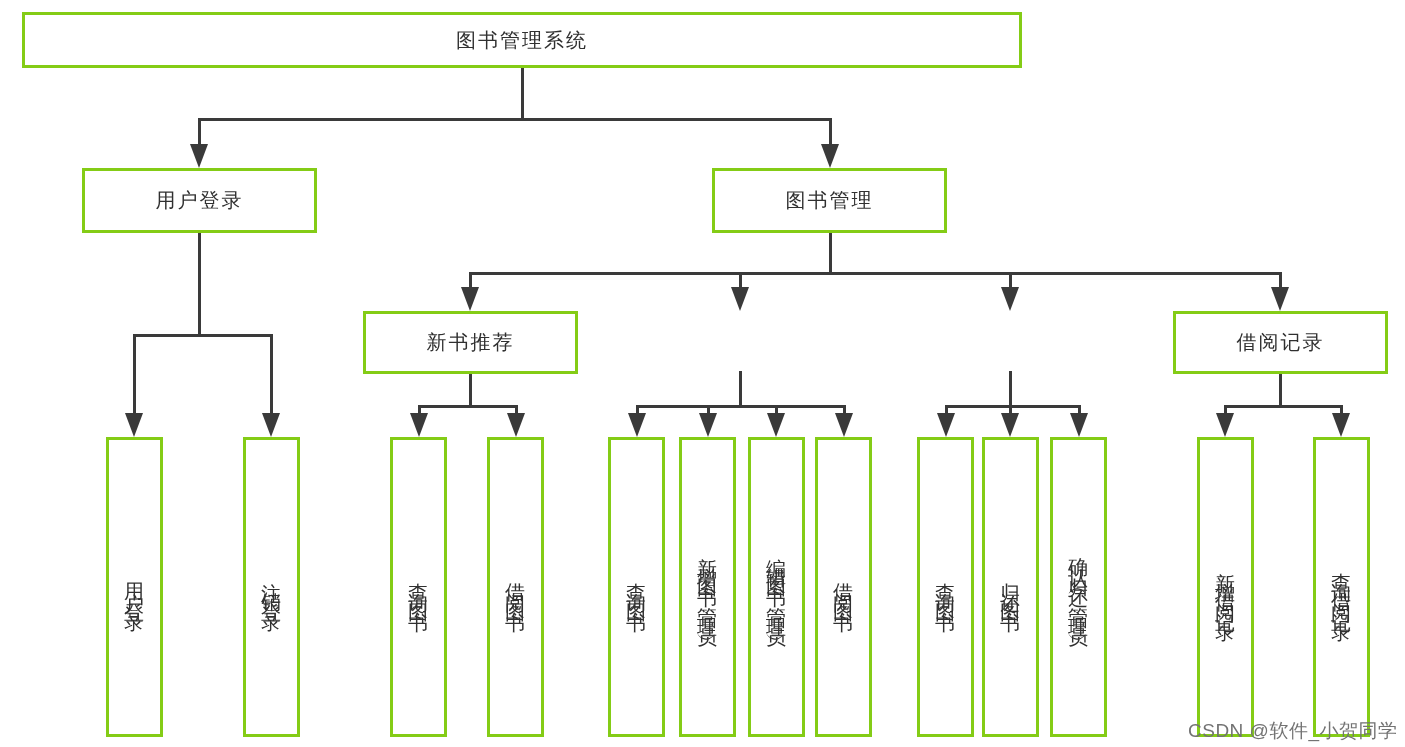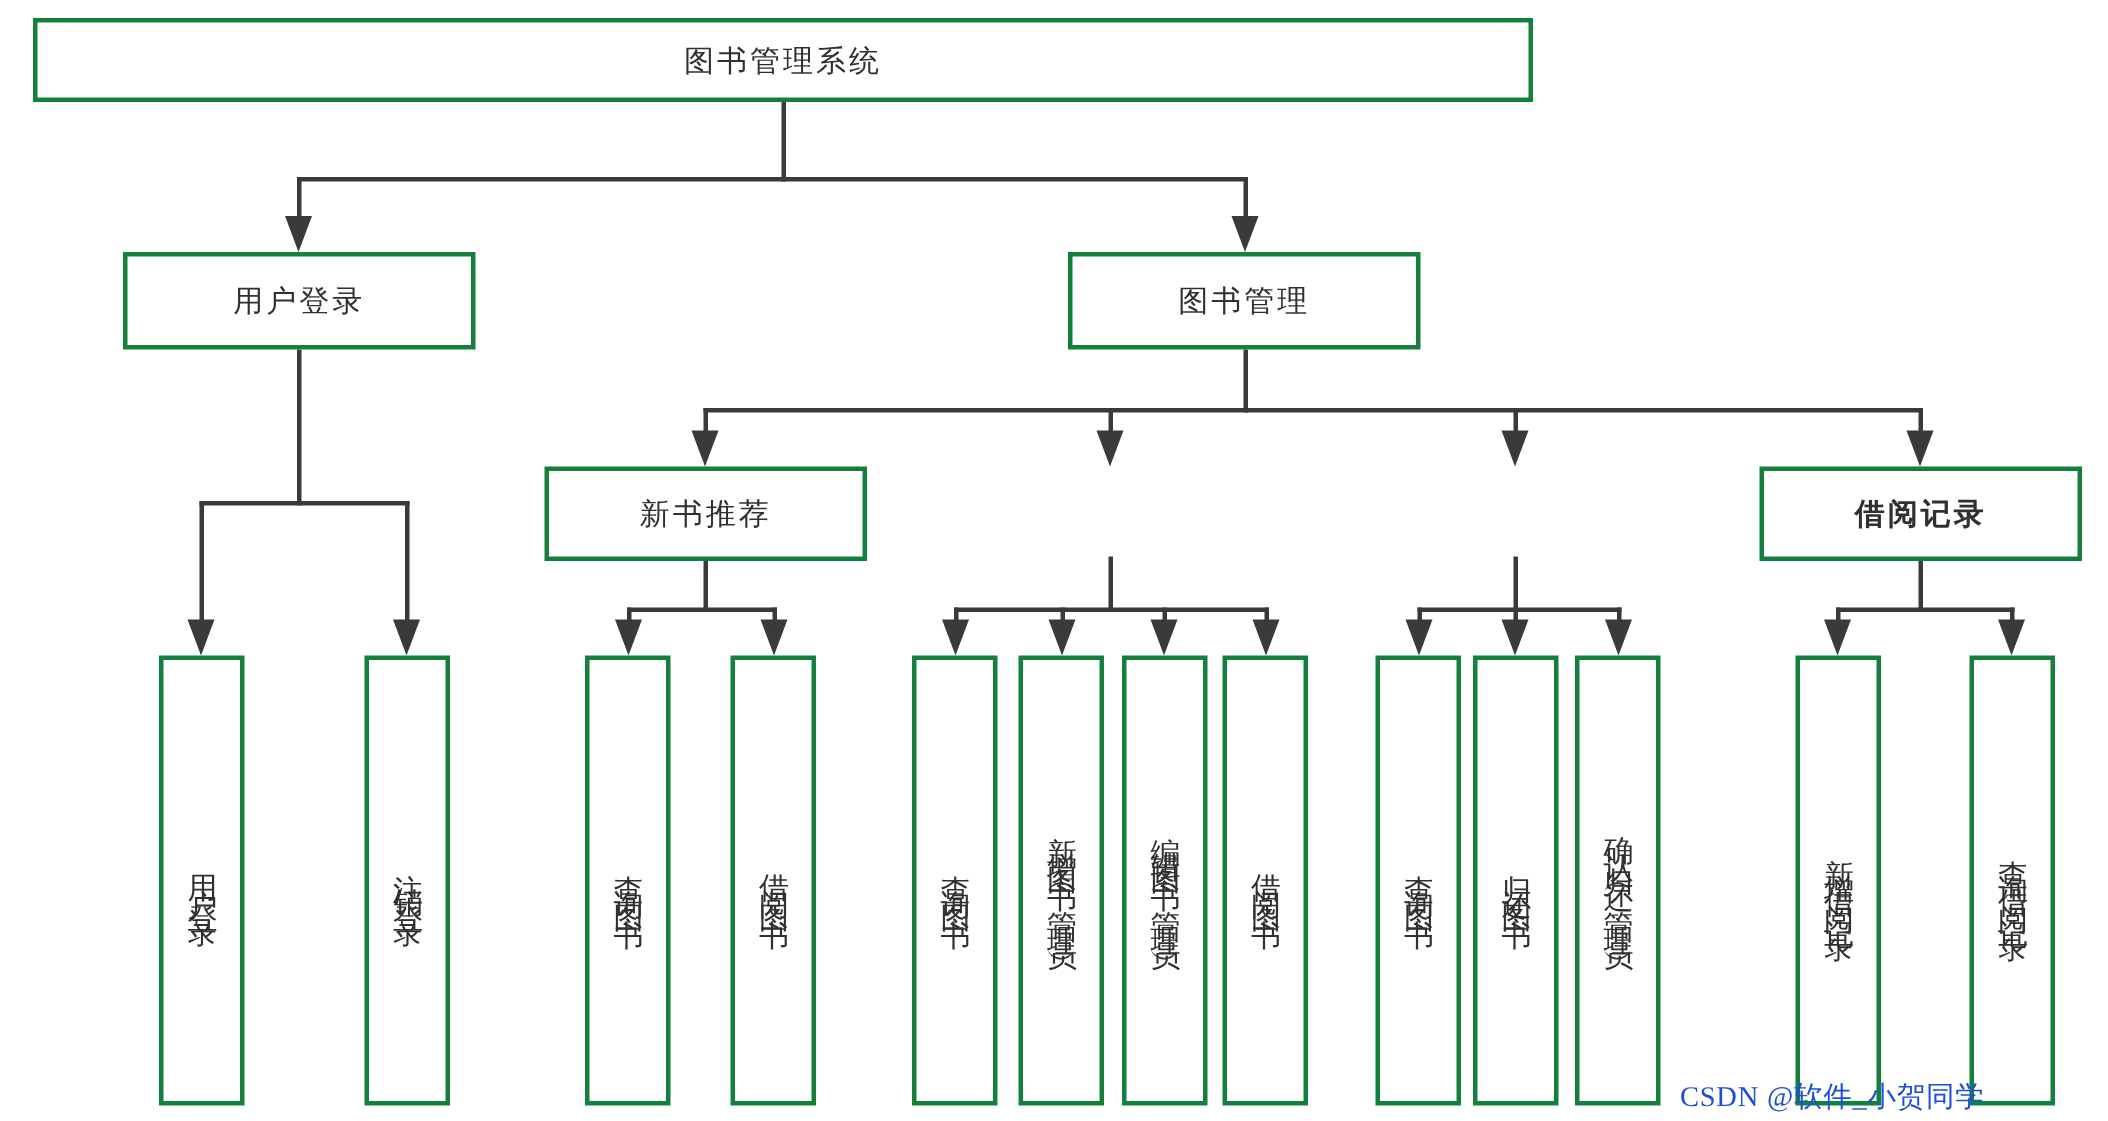--- a/index.html
+++ b/index.html
@@ -9,21 +9,21 @@
     height: 747px;
     background: #ffffff;
     font-family: "Liberation Sans", sans-serif;
     overflow: hidden;
   }
   
   .box {
     position: absolute;
     box-sizing: border-box;
     background: #ffffff;
-    border: 3px solid #15803d;
+    border: 3px solid #84cc16;
     display: flex;
     align-items: center;
     justify-content: center;
     color: #303030;
   }
   .hbox { font-size: 20px; letter-spacing: 2px; }
   .leaf {
     writing-mode: vertical-rl;
     text-orientation: mixed;
     font-size: 20px;
@@ -41,45 +41,44 @@
     border-top: 24px solid #3a3a3a;
   }
   
   .n-root      { left: 22px;  top: 12px;  width: 1000px; height: 56px; }
   .n-login     { left: 82px;  top: 168px; width: 235px;  height: 65px; }
   .n-mgmt      { left: 712px; top: 168px; width: 235px;  height: 65px; }
   .n-l3        { top: 311px; width: 215px; height: 63px; }
   .n-l3-1 { left: 363px; }
   .n-l3-2 { left: 633px; }
   .n-l3-3 { left: 903px; }
-  .n-l3-4 { left: 1173px; font-weight: bold; }
+  .n-l3-4 { left: 1173px; }
   .leaf { top: 437px; width: 57px; height: 300px; }
   .lf-1  { left: 106px; }
   .lf-2  { left: 243px; }
   .lf-3  { left: 390px; }
   .lf-4  { left: 487px; }
   .lf-5  { left: 608px; }
   .lf-6  { left: 679px; }
   .lf-7  { left: 748px; }
   .lf-8  { left: 815px; }
   .lf-9  { left: 917px; }
   .lf-10 { left: 982px; }
   .lf-11 { left: 1050px; }
   .lf-12 { left: 1197px; }
   .lf-13 { left: 1313px; }
   .watermark {
     position: absolute;
-    left: 1120px;
+    left: 1188px;
     top: 718px;
     font-size: 19px;
-    color: #1d4ed8;
+    color: #737373;
     letter-spacing: 0.5px;
     white-space: nowrap;
     z-index: 5;
-    font-family: Liberation Serif, serif;
   }
 </style>
 </head>
 <body>
 
 <div class="canvas">
 
   <div class="vl" style="left:521px; top:65px;  height:56px;"></div>
   <div class="hl" style="left:198px; top:118px; width:634px;"></div>
   <div class="vl" style="left:198px; top:118px; height:30px;"></div>

